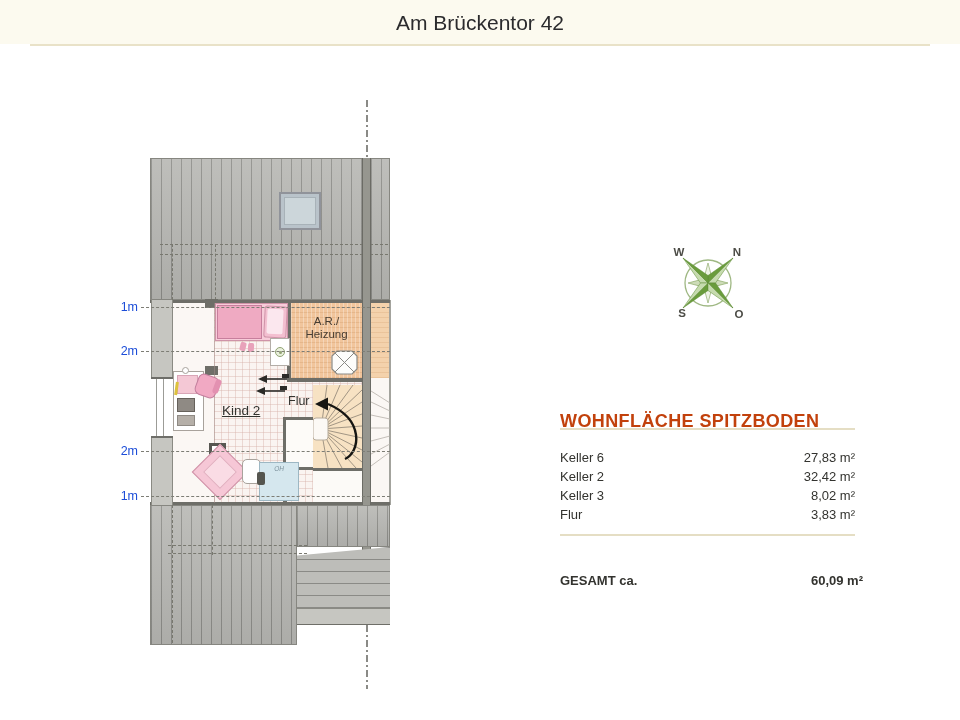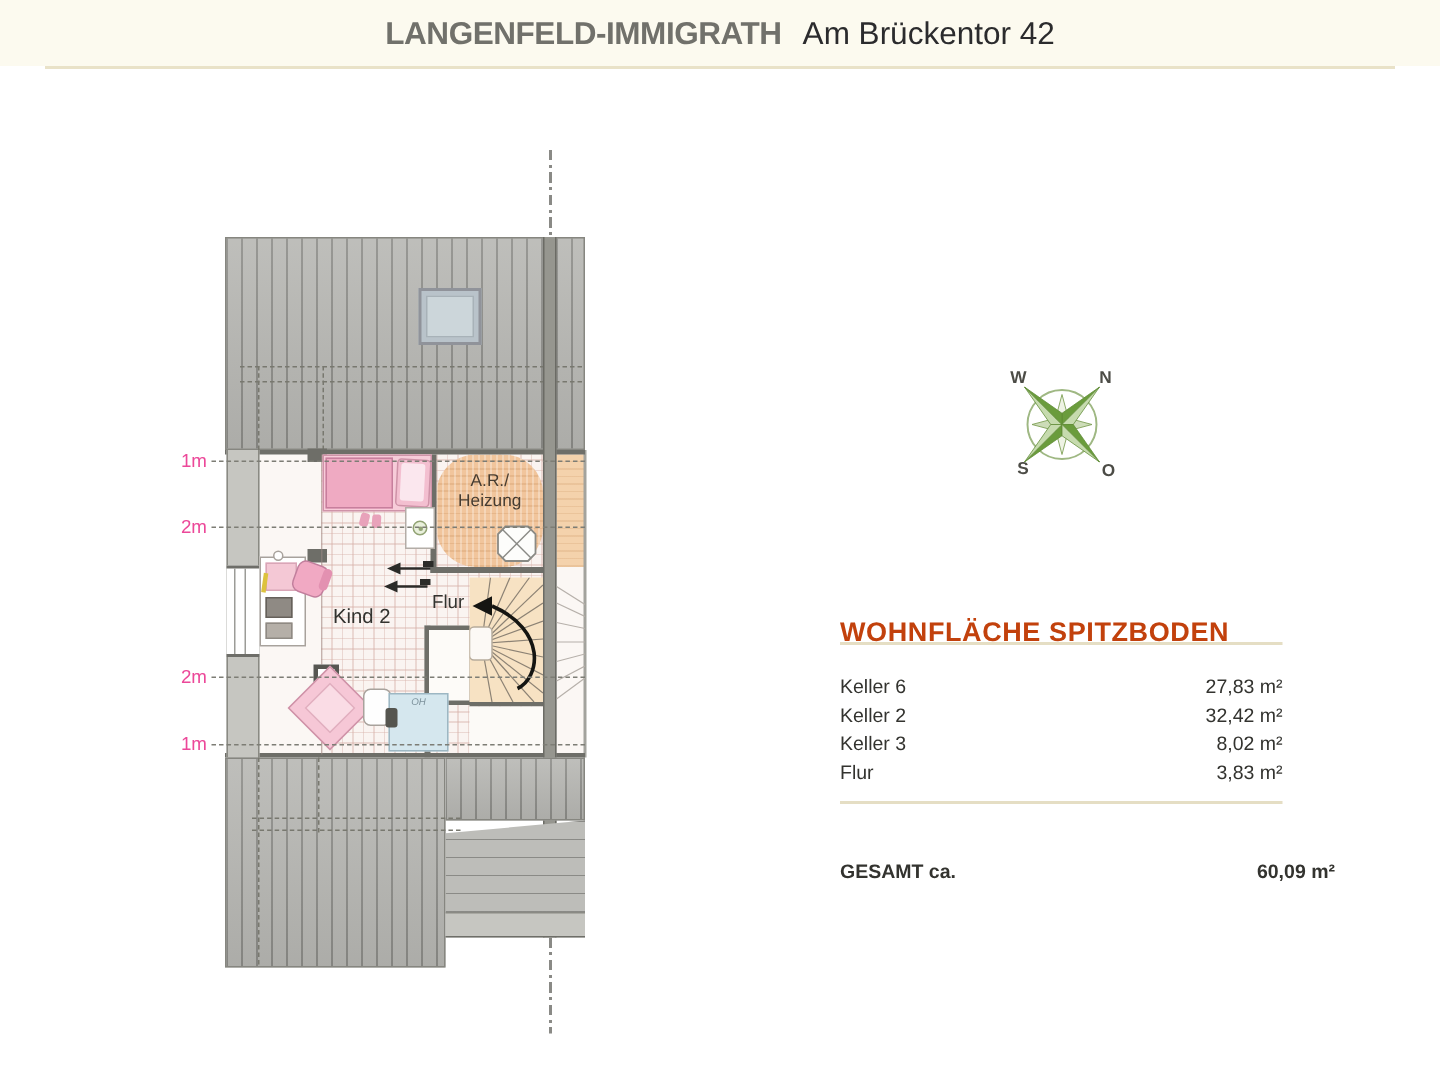--- a/index.html
+++ b/index.html
@@ -24,41 +24,40 @@
   .dash-v{border-left:1px dashed #78786f;width:0;}
   .wall{background:#6e6e68;}
   .floor-grid{background-color:#faf4f1;
     background-image:repeating-linear-gradient(90deg,rgba(214,176,168,0.42) 0 1px,transparent 1px 7px),
                      repeating-linear-gradient(0deg,rgba(214,176,168,0.42) 0 1px,transparent 1px 7px);}
   .orange{background-color:#f1c59c;
     background-image:repeating-linear-gradient(90deg,rgba(255,255,255,0.30) 0 1px,transparent 1px 4px),
                      repeating-linear-gradient(0deg,rgba(190,130,75,0.22) 0 1px,transparent 1px 5px);}
   .orange-light{background-color:#f4d2ac;
     background-image:repeating-linear-gradient(0deg,rgba(190,130,75,0.18) 0 1px,transparent 1px 5px);}
-  .dim-label{font-size:12.5px;color:#ec4899;text-align:right;}
+  .dim-label{font-size:12.5px;color:#1d4ed8;text-align:right;}
   .dim-line{border-top:1.5px dashed #7d7d75;height:0;}
-  .room-label{font-size:13.5px;color:#33332f;}
+  .room-label{font-size:13.5px;color:#33332f;text-decoration:underline;}
   .small-label{font-size:12.5px;color:#33332f;}
   .ar-label{font-size:11.5px;line-height:13px;color:#463c31;text-align:center;width:100%;}
   
   .tbl-title{font-size:18px;font-weight:bold;color:#c2410c;letter-spacing:0.4px;}
   .tbl-row-label,.tbl-row-value{font-size:13px;color:#33332f;}
   .tbl-row-value{text-align:right;}
   .tbl-total{font-weight:bold;margin-top:30px;}
   .beige-line{background:#e5dec4;}
   .compass-letter{font-size:11.5px;font-weight:bold;color:#4c4c46;width:16px;text-align:center;}
 </style>
 </head>
 <body>
 
 <div class="page">
 
   <div class="abs header-band"></div>
   <div class="abs header-row">
-    <span class="project">LANGENFELD-IMMIGRATH</span>
     <span class="address">Am Brückentor 42</span>
   </div>
   <div class="abs rule"></div>
 
   <div class="abs dashdot" style="left:366px;top:100px;height:58px;"></div>
   <div class="abs dashdot" style="left:366px;top:625px;height:64px;"></div>
 
   <div class="abs stripes-v" style="left:150px;top:158px;width:240px;height:142px;"></div>
   <div class="abs" style="left:279px;top:192px;width:42px;height:38px;border:2px solid #90939a;background:#b9c3ca;box-sizing:border-box;">
     <div class="abs" style="left:3px;top:3px;width:32px;height:28px;background:#ccd6da;border:1px solid #a8b2b8;box-sizing:border-box;"></div>
@@ -67,21 +66,21 @@
   <div class="abs dash-h" style="left:160px;top:254px;width:228px;"></div>
   <div class="abs dash-v" style="left:172px;top:244px;height:56px;"></div>
   <div class="abs dash-v" style="left:215px;top:244px;height:56px;"></div>
 
   <div class="abs" style="left:173px;top:303px;width:189px;height:200px;background:#fbf7f4;"></div>
   <div class="abs floor-grid" style="left:214px;top:303px;width:148px;height:200px;"></div>
   <div class="abs" style="left:371px;top:303px;width:19px;height:200px;background:#fbf7f4;"></div>
   <div class="abs orange-light" style="left:371px;top:303px;width:19px;height:75px;"></div>
   <div class="abs" style="left:389px;top:300px;width:1.5px;height:205px;background:#a3a39d;"></div>
 
-  <div class="abs orange" style="left:291px;top:303px;width:71px;height:75px;display:flex;align-items:flex-start;justify-content:center;padding-top:12px;box-sizing:border-box;border-radius:26px;">
+  <div class="abs orange" style="left:291px;top:303px;width:71px;height:75px;display:flex;align-items:flex-start;justify-content:center;padding-top:12px;box-sizing:border-box;">
     <div class="ar-label">
       <div>A.R./</div>
       <div>Heizung</div>
     </div>
   </div>
 
   <svg class="abs" style="left:331px;top:350px;" width="27" height="25">
     <polygon points="6,1 21,1 26,6 26,19 21,24 6,24 1,19 1,6" fill="#fdfdfb" stroke="#8a8a85" stroke-width="1.2"></polygon>
     <line x1="4" y1="3" x2="23" y2="22" stroke="#8a8a85" stroke-width="1"></line>
     <line x1="23" y1="3" x2="4" y2="22" stroke="#8a8a85" stroke-width="1"></line>
@@ -242,15 +241,15 @@
   <div class="abs tbl-row-value" style="left:705px;top:450px;width:150px;">27,83 m²</div>
   <div class="abs tbl-row-label" style="left:560px;top:469px;width:150px;">Keller 2</div>
   <div class="abs tbl-row-value" style="left:705px;top:469px;width:150px;">32,42 m²</div>
   <div class="abs tbl-row-label" style="left:560px;top:488px;width:150px;">Keller 3</div>
   <div class="abs tbl-row-value" style="left:705px;top:488px;width:150px;">8,02 m²</div>
   <div class="abs tbl-row-label" style="left:560px;top:507px;width:150px;">Flur</div>
   <div class="abs tbl-row-value" style="left:705px;top:507px;width:150px;">3,83 m²</div>
 
   <div class="abs beige-line" style="left:560px;top:534px;width:295px;height:2px;"></div>
   <div class="abs tbl-row-label tbl-total" style="left:560px;top:543px;width:150px;">GESAMT ca.</div>
-  <div class="abs tbl-row-value tbl-total" style="left:740px;top:543px;width:150px;">60,09 m²</div>
+  <div class="abs tbl-row-value tbl-total" style="left:713px;top:543px;width:150px;">60,09 m²</div>
 
 </div>
 
 </body></html>

